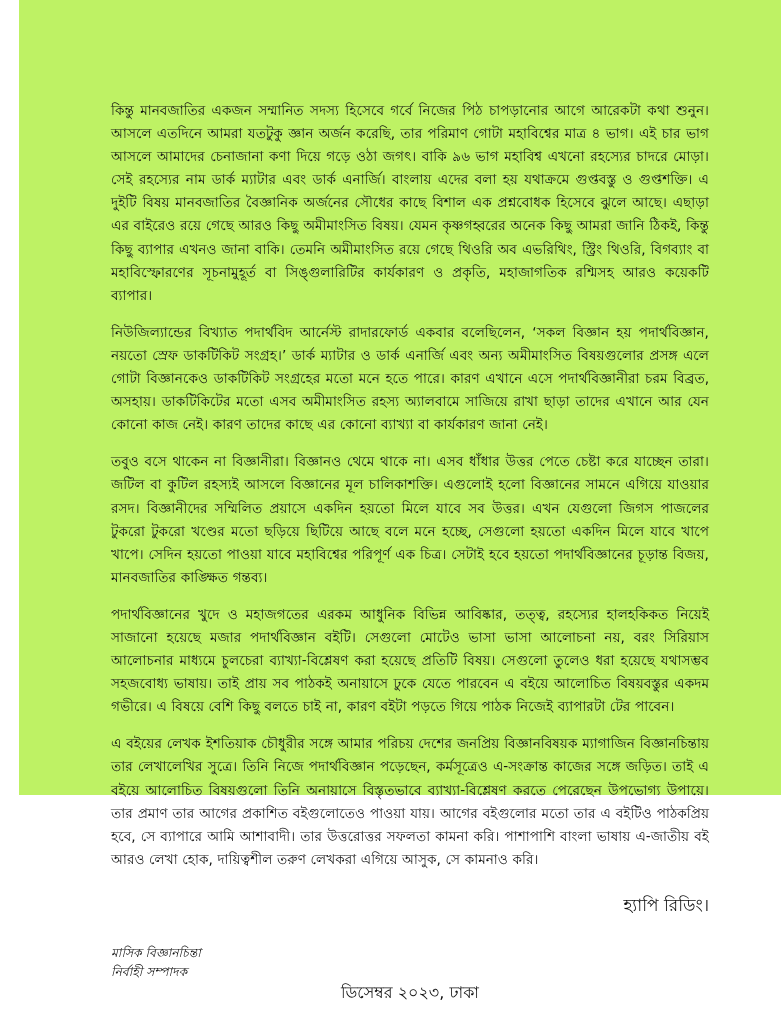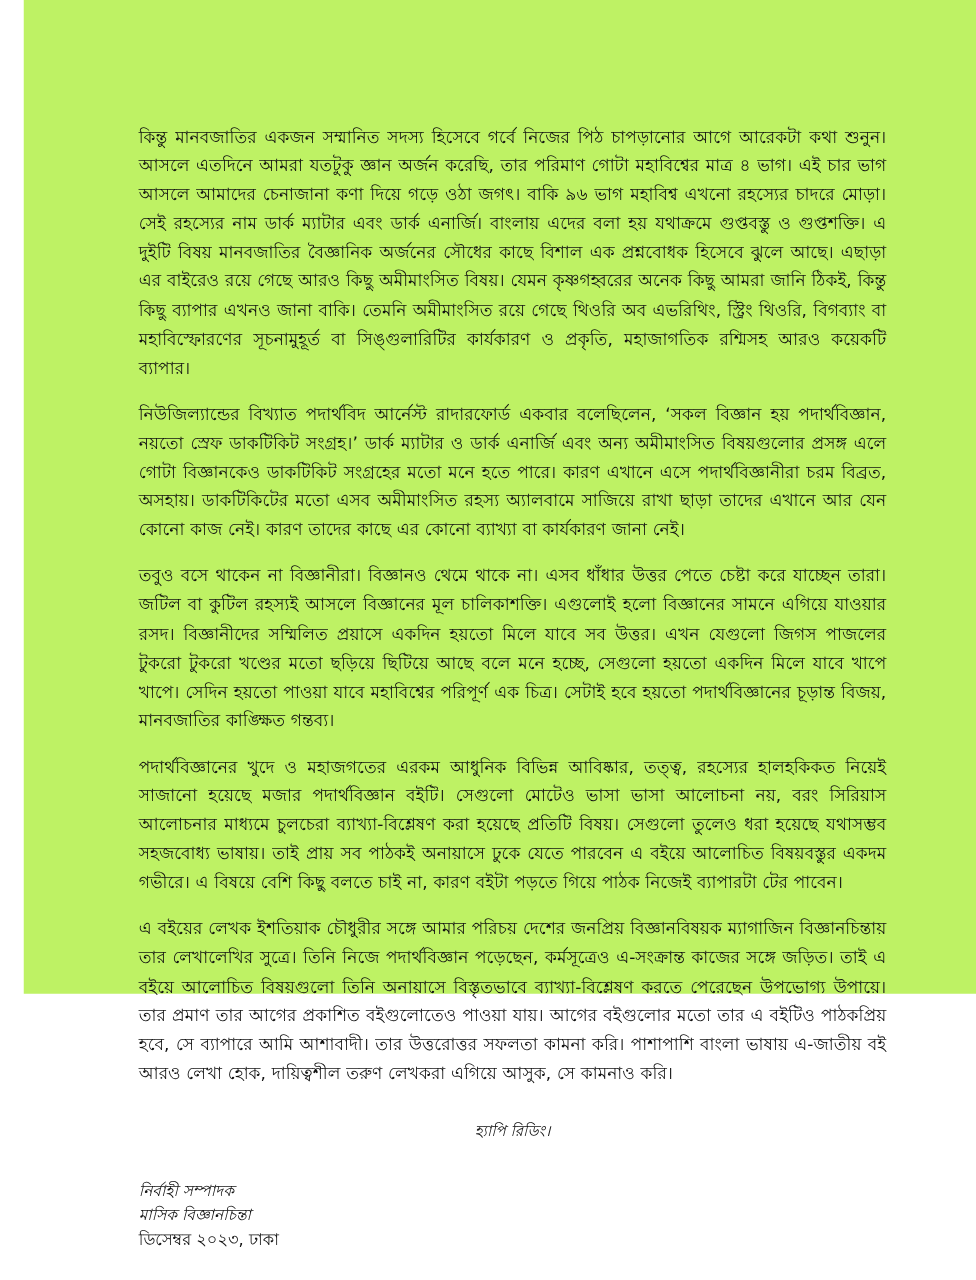--- a/index.html
+++ b/index.html
@@ -48,25 +48,24 @@
   p.para:last-of-type {
     margin-bottom: 0;
   }
 
   .italic {
   }
 
   .happy-line {
     margin: 0;
     padding: 0;
-    font-size: 12px;
+    font-size: 17px;
     line-height: 23.1px;
-    text-align: center;
+    text-align: right;
     color: #111111;
-    font-style: italic;
   }
 
   .signature {
     margin-top: 27px;
   }
 
   .sig-line {
     margin: 0;
     padding: 0;
     font-size: 12.6px;
@@ -84,22 +83,23 @@
     font-style: italic;
     font-size: 12.3px;
   }
 
   .sig-mag {
     font-style: italic;
     font-size: 12.3px;
   }
 
   .sig-date {
-    font-size: 13px;
+    font-size: 16px;
     font-style: normal;
+    text-align: center;
   }
 
   .gap-happy {
     height: 9px;
   }
 </style>
 </head>
 <body>
 
 <div class="page">
@@ -113,19 +113,19 @@
 
     <p class="para"><span>পদার্থবিজ্ঞানের খুদে ও মহাজগতের এরকম আধুনিক বিভিন্ন আবিষ্কার, তত্ত্ব, রহস্যের হালহকিকত নিয়েই সাজানো হয়েছে </span><span class="italic">মজার পদার্থবিজ্ঞান</span><span> বইটি। সেগুলো মোটেও ভাসা ভাসা আলোচনা নয়, বরং সিরিয়াস আলোচনার মাধ্যমে চুলচেরা ব্যাখ্যা-বিশ্লেষণ করা হয়েছে প্রতিটি বিষয়। সেগুলো তুলেও ধরা হয়েছে যথাসম্ভব সহজবোধ্য ভাষায়। তাই প্রায় সব পাঠকই অনায়াসে ঢুকে যেতে পারবেন এ বইয়ে আলোচিত বিষয়বস্তুর একদম গভীরে। এ বিষয়ে বেশি কিছু বলতে চাই না, কারণ বইটা পড়তে গিয়ে পাঠক নিজেই ব্যাপারটা টের পাবেন।</span></p>
 
     <p class="para"><span>এ বইয়ের লেখক ইশতিয়াক চৌধুরীর সঙ্গে আমার পরিচয় দেশের জনপ্রিয় বিজ্ঞানবিষয়ক ম্যাগাজিন </span><span class="italic">বিজ্ঞানচিন্তায়</span><span> তার লেখালেখির সুত্রে। তিনি নিজে পদার্থবিজ্ঞান পড়েছেন, কর্মসূত্রেও এ-সংক্রান্ত কাজের সঙ্গে জড়িত। তাই এ বইয়ে আলোচিত বিষয়গুলো তিনি অনায়াসে বিস্তৃতভাবে ব্যাখ্যা-বিশ্লেষণ করতে পেরেছেন উপভোগ্য উপায়ে। তার প্রমাণ তার আগের প্রকাশিত বইগুলোতেও পাওয়া যায়। আগের বইগুলোর মতো তার এ বইটিও পাঠকপ্রিয় হবে, সে ব্যাপারে আমি আশাবাদী। তার উত্তরোত্তর সফলতা কামনা করি। পাশাপাশি বাংলা ভাষায় এ-জাতীয় বই আরও লেখা হোক, দায়িত্বশীল তরুণ লেখকরা এগিয়ে আসুক, সে কামনাও করি।</span></p>
 
     <div class="gap-happy"></div>
 
     <p class="happy-line">হ্যাপি রিডিং।</p>
 
     <div class="signature">
+      <p class="sig-line sig-mag">মাসিক বিজ্ঞানচিন্তা</p>
       <p class="sig-line sig-role">নির্বাহী সম্পাদক</p>
-      <p class="sig-line sig-mag">মাসিক বিজ্ঞানচিন্তা</p>
       <p class="sig-line sig-date">ডিসেম্বর ২০২৩, ঢাকা</p>
     </div>
 
   </div>
 </div>
 
 </body></html>

